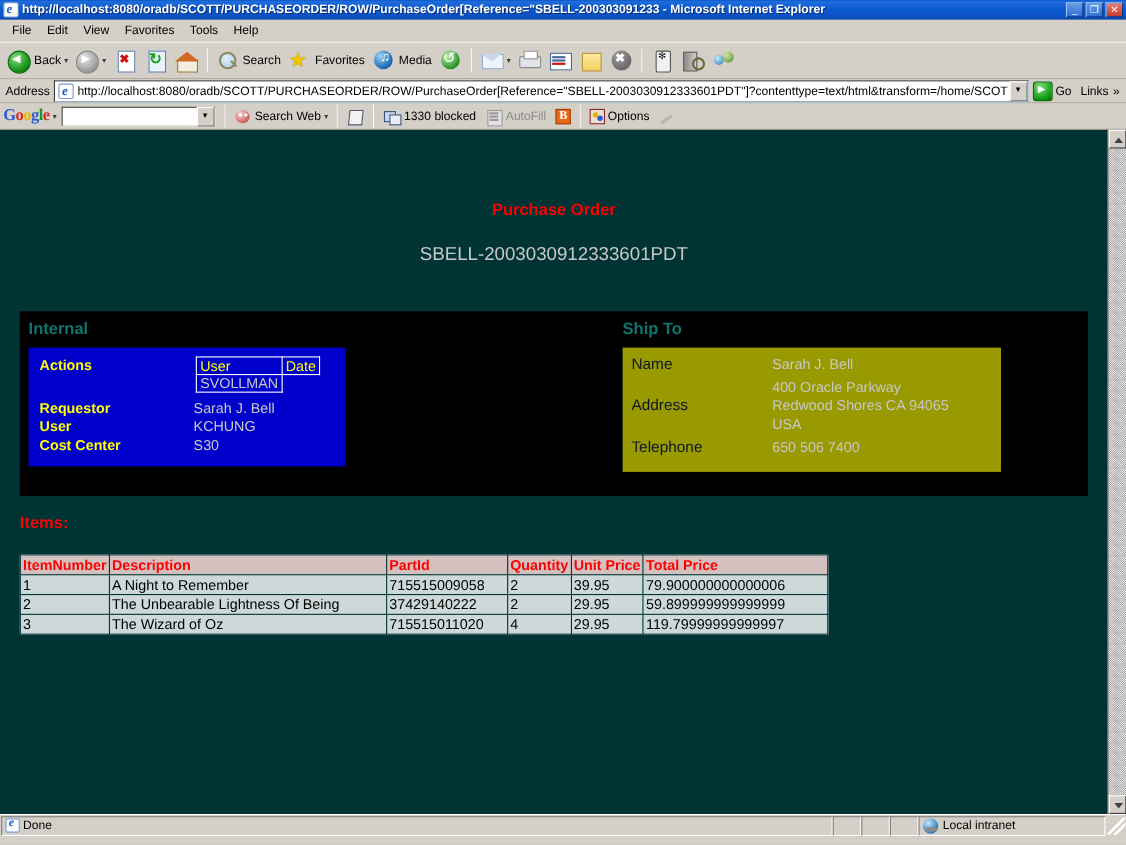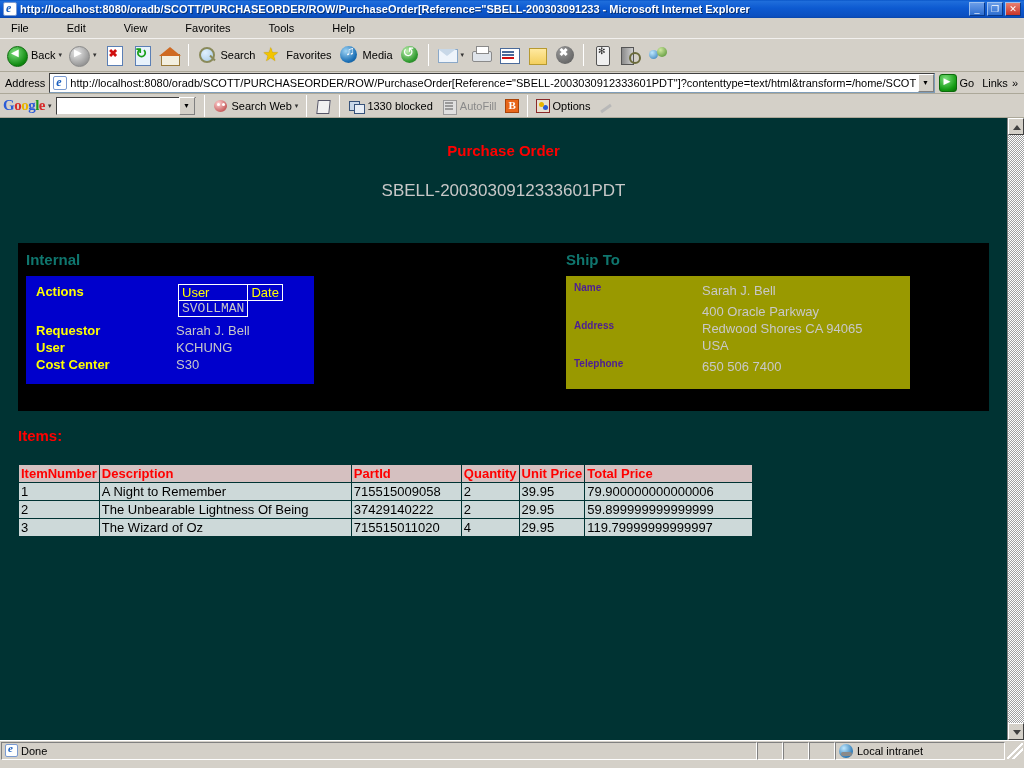--- a/index.html
+++ b/index.html
@@ -42,21 +42,20 @@
     color: #fff; font-size: 9px; line-height: 12px; text-align: center;
     font-family: "Liberation Sans", sans-serif;
   }
   .tb-btn.close { background: linear-gradient(to bottom,#e98070,#c8352a); }
 
   
   .menubar {
     height: 20px; background: #d4d0c8;
     display: flex; align-items: center; padding-left: 4px;
     border-bottom: 1px solid #d4d0c8;
-    gap: 24px;
   }
   .menu-item {
     font-size: 11px; color: #000; padding: 2px 7px;
   }
 
   
   .toolbar {
     height: 34px; background: #d4d0c8;
     display: flex; align-items: center; padding: 16px 3px;
     border-top: 1px solid #f2f0ee;
@@ -273,21 +272,21 @@
     height: 622px;
     background: #003333;
     display: flex;
   }
   .page {
     flex: 1;
     overflow: hidden;
     position: relative;
     padding: 0;
   }
-  .page-inner { padding: 10px 10px 0 10px; }
+  .page-inner { padding: 10px 10px 0 10px; margin-top: 40px; }
 
   .doc-title {
     text-align:center; color:#ff0000; font-weight:bold; font-size:15px;
     margin: 14px 0 0 0;
   }
   .doc-ref {
     text-align:center; color:#c8c8c8; font-size:17px; margin-top: 22px;
   }
 
   .panels {
@@ -308,26 +307,26 @@
 
   .actions-row { display:flex; align-items:flex-start; margin-bottom: 6px; }
   .actions-tbl {
     border-collapse: collapse; margin-left: 2px;
   }
   .actions-tbl td, .actions-tbl th {
     border: 1px solid #ffffff; padding: 0 3px; font-size: 13px; text-align:left;
     vertical-align: top;
   }
   .actions-tbl th { color:#ffff00; font-weight: normal; }
-  .actions-tbl td { color:#c8c8c8;font-family:Liberation Mono, monospace; }
+  .actions-tbl td { color:#c8c8c8; }
   .actions-tbl td.empty { border-color: transparent; }
 
   .shipto-box { background:#999900; padding: 6px 10px 10px 8px; }
   .srow { display:flex; align-items:flex-start; margin-bottom: 4px; }
-  .slabel { color:#4c1d95; font-weight:bold; font-size:10px; width: 128px; flex:none; }
+  .slabel { color:#0f172a; font-weight:normal; font-size:14px; width: 128px; flex:none; }
   .svalue { color:#c8c8c8; font-size:13px; line-height: 17px; white-space: pre-line; }
 
   .items-head { color:#ff0000; font-weight:bold; font-size:15px; margin: 16px 0 0 8px; }
 
   .items-table {
     border-collapse: collapse; margin: 20px 0 0 8px;
     background: #ffffff;
   }
   .items-table th {
     background:#d5c0c0; color:#ff0000; font-weight:bold; font-size:13px;

